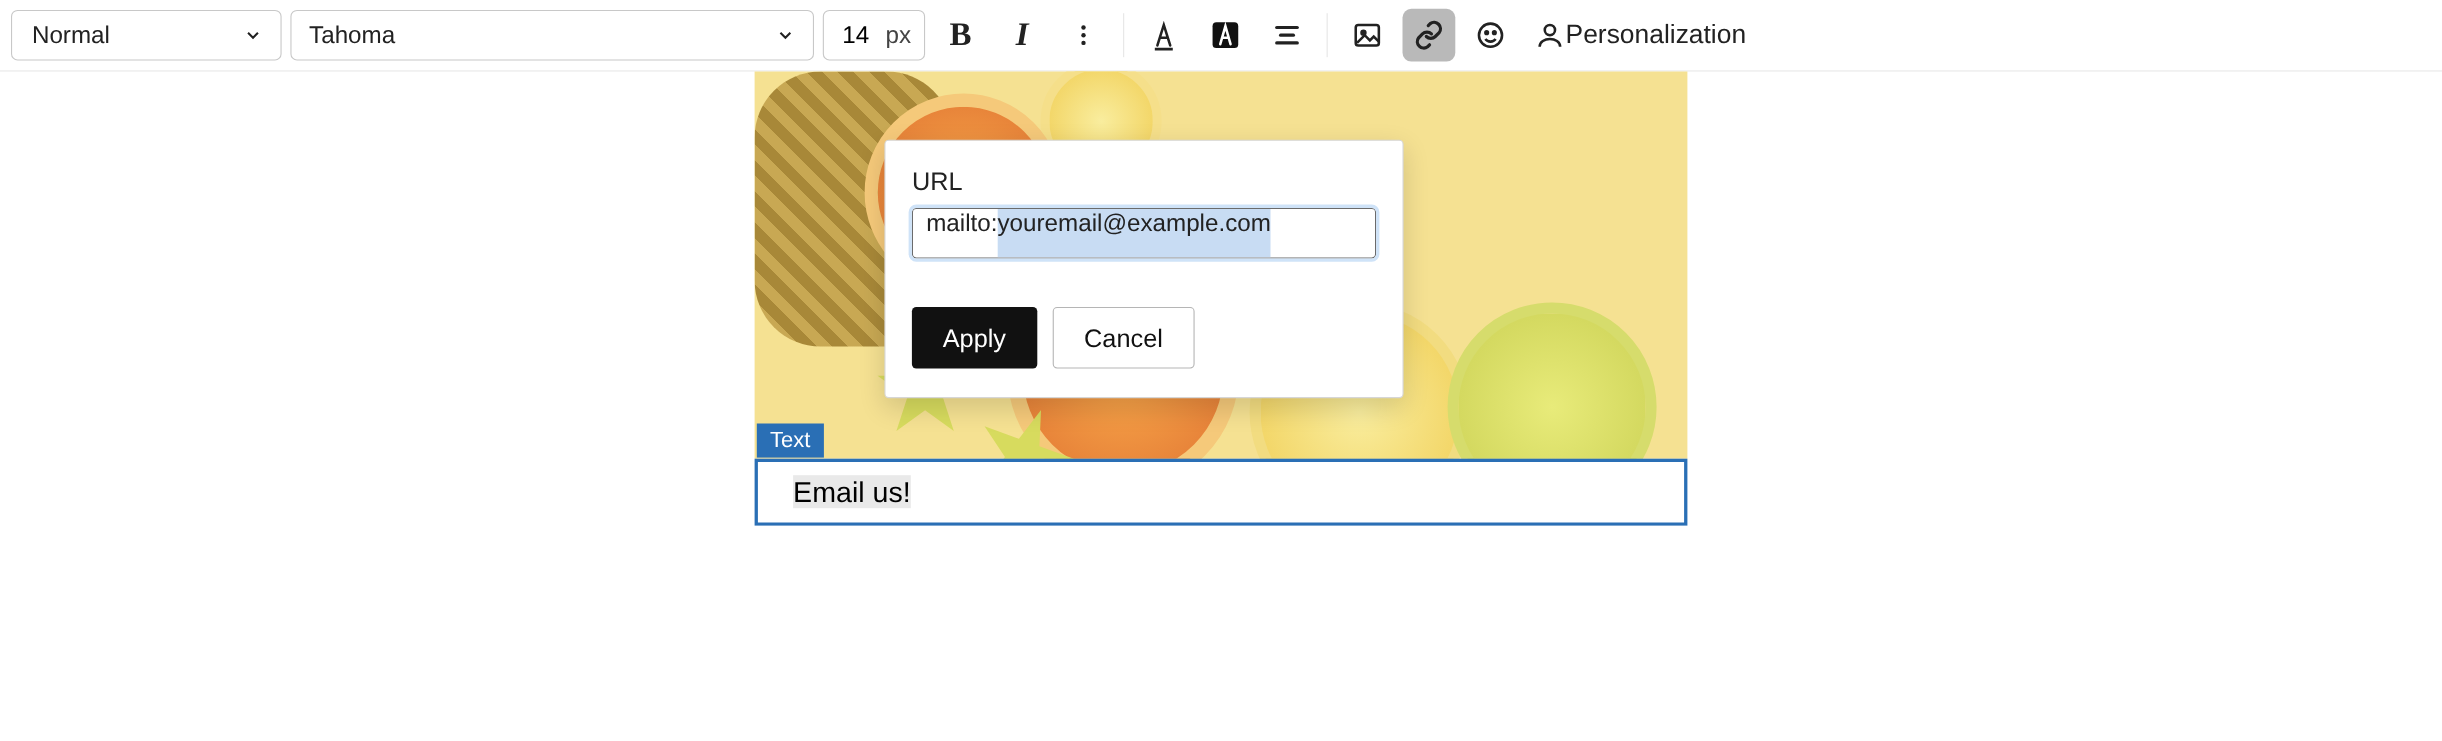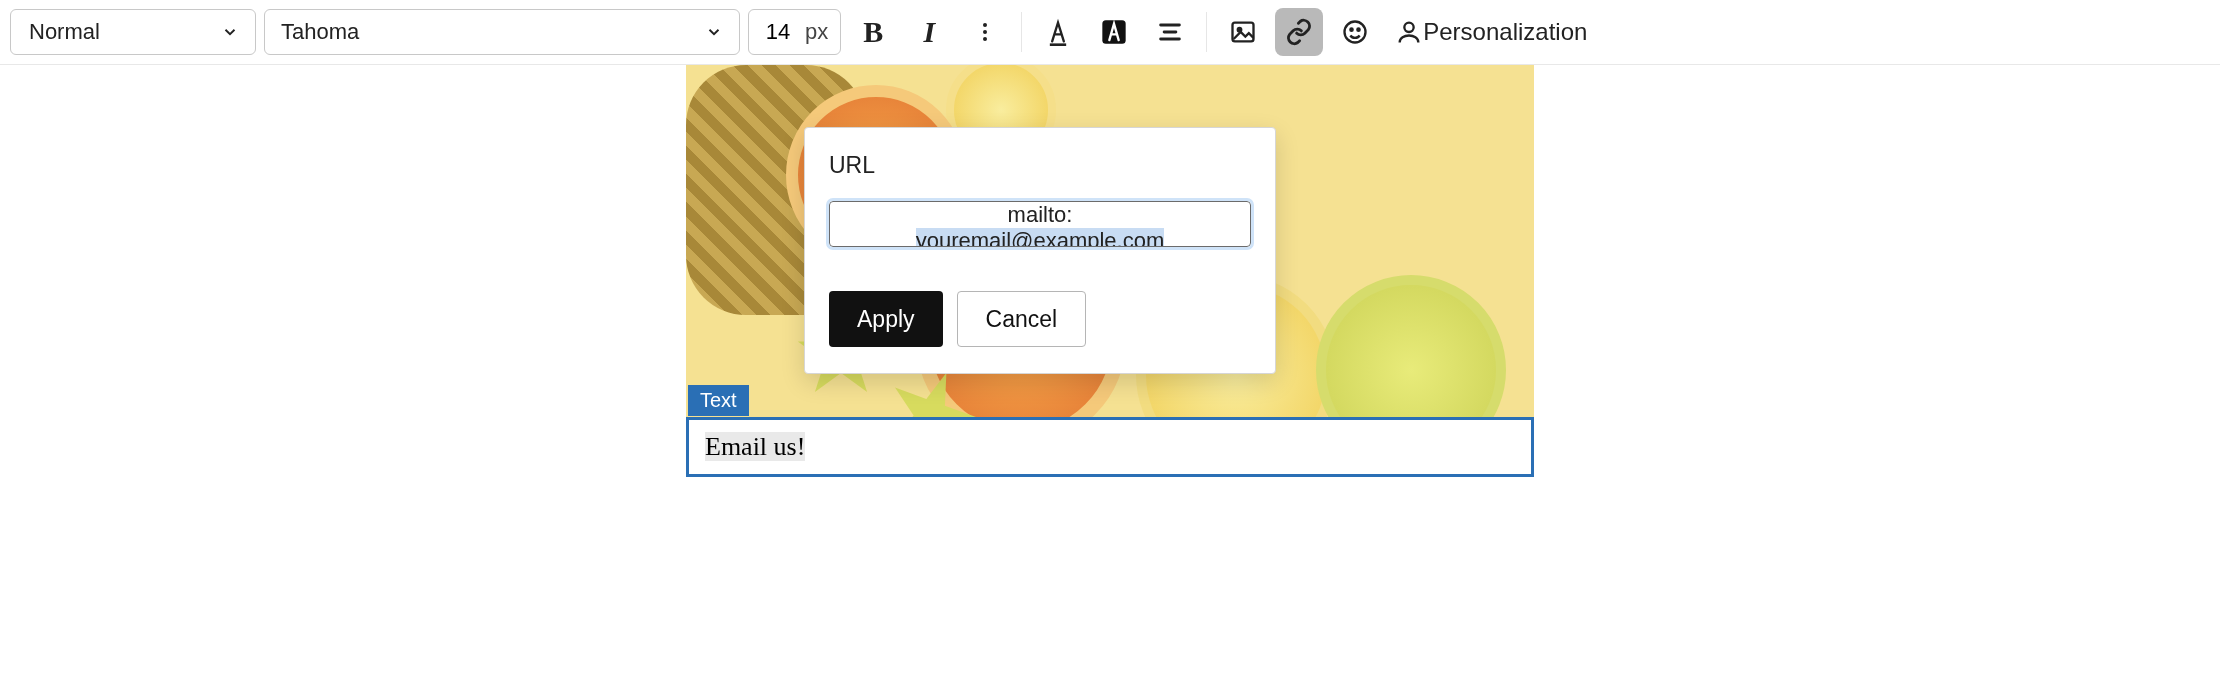--- a/index.html
+++ b/index.html
@@ -29,28 +29,28 @@
 .orange2 { width: 210px; height: 210px; left: 230px; top: 170px; background: radial-gradient(circle, #f9a84a 0%, #e8853a 70%); border: 14px solid #f5c97a; }
 .lemon1 { width: 110px; height: 110px; left: 260px; top: -10px; background: radial-gradient(circle, #f9ed9e 0%, #f3d76a 70%); border: 8px solid #f5df8a; }
 .lemon2 { width: 200px; height: 200px; left: 450px; top: 210px; background: radial-gradient(circle, #f9ed9e 0%, #f3d76a 70%); border: 10px solid #f2dc80; }
 .lime1 { width: 190px; height: 190px; left: 630px; top: 210px; background: radial-gradient(circle, #e8eb7a 0%, #d4d960 70%); border: 10px solid #d6dc6c; }
 .pineapple { width: 180px; height: 250px; left: 370px; top: -50px; background: repeating-linear-gradient(45deg, #c8a853 0 10px, #a88838 10px 20px); border-radius: 60px; }
 .star { position: absolute; width: 90px; height: 90px; background: #d7db5e; clip-path: polygon(50% 0%, 61% 35%, 98% 35%, 68% 57%, 79% 91%, 50% 70%, 21% 91%, 32% 57%, 2% 35%, 39% 35%); }
 .star1 { left: 110px; top: 245px; }
 .star2 { left: 200px; top: 305px; transform: rotate(20deg); }
 .text-block-tab { position: absolute; left: -1px; top: -35px; background: #2a6fb5; color: #fff; padding: 4px 12px; font-size: 20px; font-weight: 500; border-bottom: none; }
 .text-block { border: 3px solid #2a6fb5; width: 848px; position: relative; margin-top: 0; }
-.text-block-inner { padding: 12px 16px; font-size: 26px; font-family: Liberation Serif, serif; }
+.text-block-inner { padding: 12px 32px; font-size: 26px; font-family: Liberation Sans, sans-serif; }
 .selected-text { background: #e9e9e9; }
 
 .popover { position: absolute; left: 804px; top: 62px; width: 472px; background: #fff; border: 1px solid #d6d6d6; border-radius: 4px; box-shadow: 0 8px 24px rgba(0,0,0,0.14); padding: 24px 24px 26px; z-index: 50; }
-.pop-label { font-size: 23px; color: #222; margin-bottom: 22px; }
+.pop-label { font-size: 23px; color: #222; margin-bottom: 10px; }
 .pop-input { width: 100%; height: 46px; border: 1px solid #6b6b6b; border-radius: 4px; outline: 3px solid #cfe3f8; padding: 0 12px; font-size: 22px; color: #222; font-family: inherit; }
 .pop-input .highlight { background: #c8dcf3; }
-.pop-input-inner { display: flex; align-items: center; height: 100%; white-space: nowrap; overflow: hidden; flex-direction: column; }
+.pop-input-inner { display: flex; height: 100%; white-space: nowrap; overflow: hidden; }
 .pop-actions { display: flex; gap: 14px; margin-top: 44px; }
 .btn { height: 56px; padding: 16px 28px; font-size: 23px; border-radius: 4px; cursor: pointer; display: inline-flex; align-items: center; justify-content: center; }
 .btn-primary { background: #111; color: #fff; border: none; }
 .btn-secondary { background: #fff; color: #111; border: 1px solid #b5b5b5; }
 </style>
 </head>
 <body>
 
 <div class="toolbar">
 

